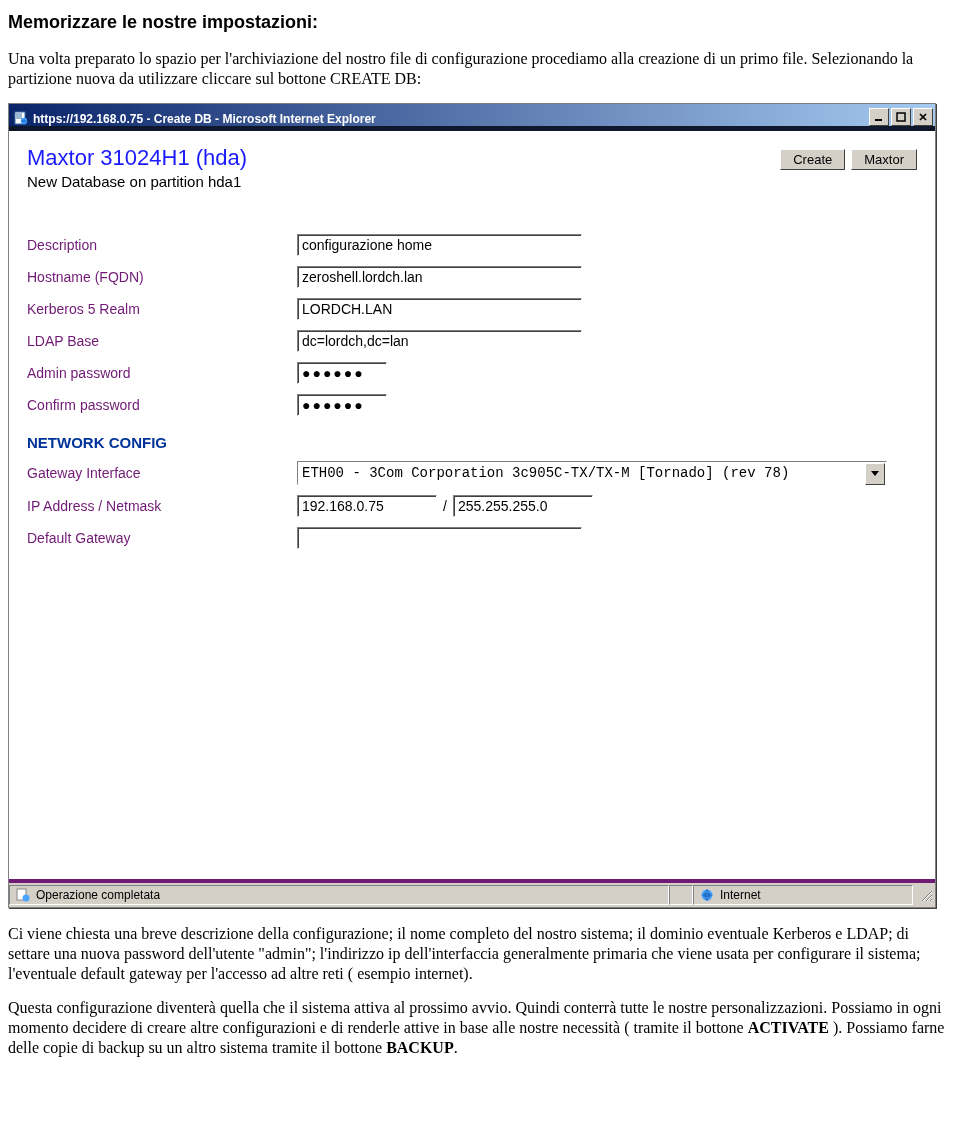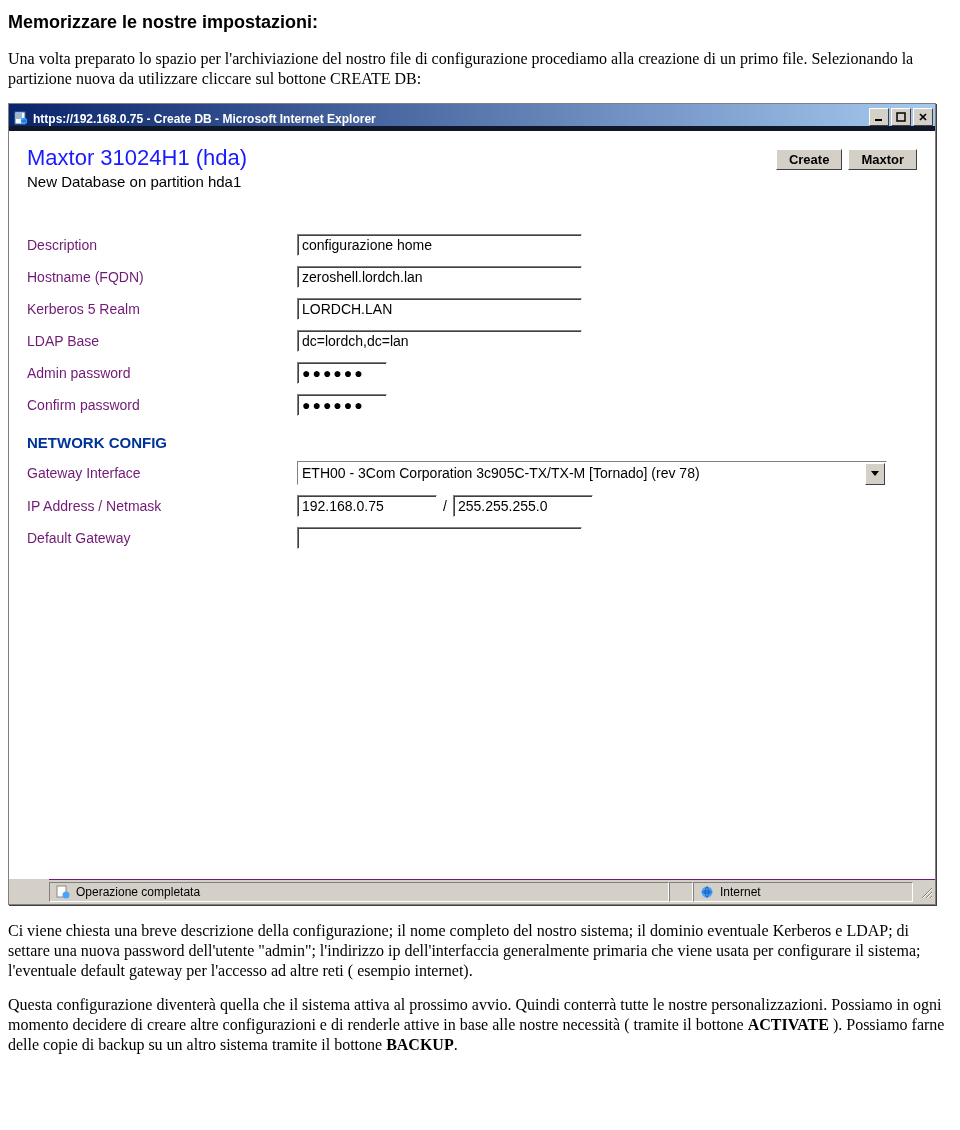--- a/index.html
+++ b/index.html
@@ -96,21 +96,20 @@
     font-family: Tahoma, sans-serif;
     font-size: 13px;
     padding: 2px 12px;
     background: #d4d0c8;
     border-top: 1px solid #fff;
     border-left: 1px solid #fff;
     border-right: 1px solid #404040;
     border-bottom: 1px solid #404040;
     box-shadow: 1px 1px 0 #808080 inset;
     cursor: default;
-    font-weight: bold;
   }
   .btn3d { box-shadow:none; }
   .form-area { margin-top: 44px; font-family: Verdana, Arial, sans-serif; font-size: 14px; }
   .row {
     display: flex;
     align-items: center;
     margin: 10px 0;
   }
   .lbl {
     width: 270px;
@@ -135,21 +134,21 @@
   .w88 { width: 90px; }
   .slash { margin: 0 6px; font-size:14px; }
   .section-hdr {
     margin-top: 18px;
     font-family: Verdana, Arial, sans-serif;
     font-size: 15px;
     font-weight: bold;
     color: #003399;
   }
   .selectbox {
-    font-family: Liberation Sans, sans-serif;
+    font-family: Liberation Mono, monospace;
     font-size: 14px;
     width: 590px;
     height: 24px;
     border-top: 1px solid #808080;
     border-left: 1px solid #808080;
     border-right: 1px solid #fff;
     border-bottom: 1px solid #fff;
     background:#fff;
     display:flex;
     align-items:center;
@@ -165,25 +164,24 @@
     border-top:1px solid #fff;
     border-left:1px solid #fff;
     border-right:1px solid #404040;
     border-bottom:1px solid #404040;
     display:flex; align-items:center; justify-content:center;
   }
   .statusbar {
     display:flex;
     align-items:center;
     background:#d4d0c8;
-    border-top: 1px solid #701a75;
+    border-top: 4px solid #701a75;
     height: 24px;
     font-size:12px;
     font-family: Tahoma, sans-serif;
-    margin-left: 40px;
   }
   .status-cell {
     border: 1px solid #808080;
     border-top-color:#808080;
     border-left-color:#808080;
     border-right-color:#fff;
     border-bottom-color:#fff;
     height: 20px;
     display:flex;
     align-items:center;

